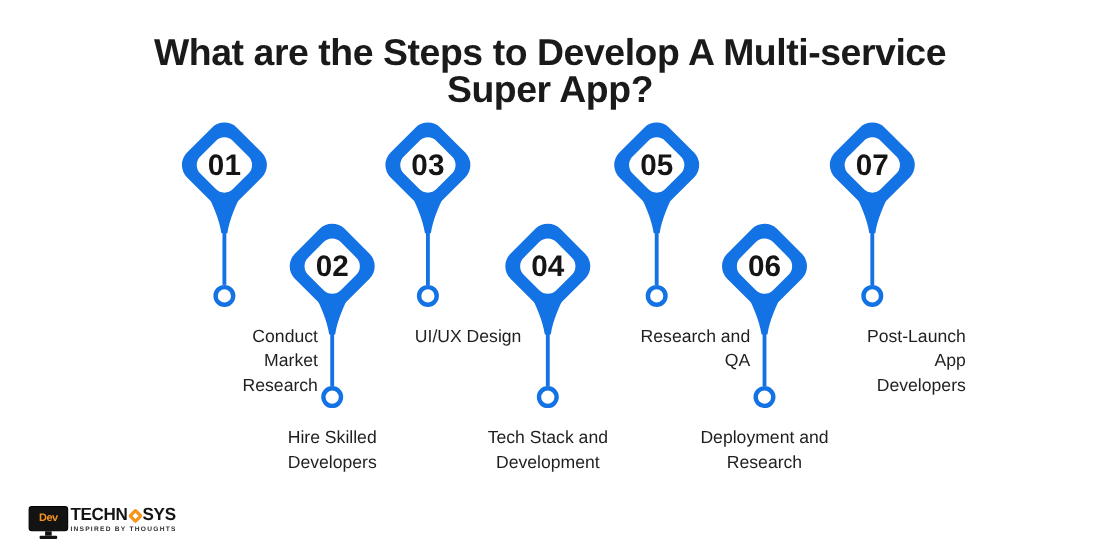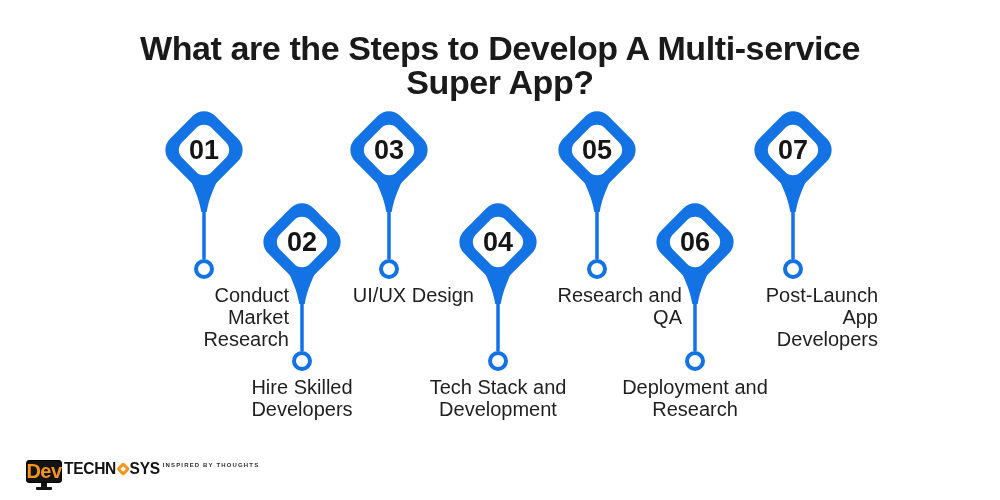--- a/index.html
+++ b/index.html
@@ -23,37 +23,37 @@
   .step{position:absolute;width:170px;text-align:center;}
   .step.up{top:100px;text-align:right;}
   .step.down{top:192px;}
   .s1{left:119px;} .s2{left:217px;} .s3{left:304px;} .s4{left:413px;}
   .s5{left:512px;} .s6{left:610px;} .s7{left:708px;}
   .pin{display:block;margin:0 auto;}
   .fill-accent{fill:var(--accent-blue);}
   .stroke-accent{stroke:var(--accent-blue);}
   .num{font-family:"Liberation Sans", sans-serif;font-size:27px;font-weight:700;fill:var(--number-black);}
   .step-label{
-    margin-top:4px;font-size:20px;line-height:22px;color:var(--label-black);
+    margin-top:16px;font-size:16px;line-height:22px;color:var(--label-black);
     white-space:pre-line;font-weight:400;
   }
   
   .logo{position:absolute;left:26px;top:460px;display:flex;align-items:flex-start;gap:2px;}
   .monitor-wrap{display:flex;flex-direction:column;align-items:center;}
   .monitor-screen{
     width:36px;height:23px;background:var(--logo-black);border-radius:3px;
     display:flex;align-items:center;justify-content:center;box-sizing:border-box;
     border:1.5px solid #000;
   }
   .monitor-screen span{
-    color:var(--logo-orange);font-weight:700;font-size:20px;letter-spacing:-0.5px;
+    color:var(--logo-orange);font-weight:700;font-size:10px;letter-spacing:-0.5px;
   }
   .monitor-neck{width:6px;height:4px;background:var(--logo-black);}
   .monitor-base{width:16px;height:3px;background:var(--logo-black);border-radius:1px;}
-  .brand-right{display:flex;flex-direction:row;align-items:flex-start;}
+  .brand-right{display:flex;flex-direction:column;align-items:flex-start;}
   .brand-row{
     display:flex;align-items:center;font-weight:800;font-size:16px;
     color:var(--logo-black);letter-spacing:-0.3px;line-height:17px;
     transform:scaleX(0.97);transform-origin:left;
   }
   .gear{
     width:10px;height:10px;background:var(--logo-orange);transform:rotate(45deg);
     display:inline-flex;align-items:center;justify-content:center;
     border-radius:2px;margin:0 2px;
   }

